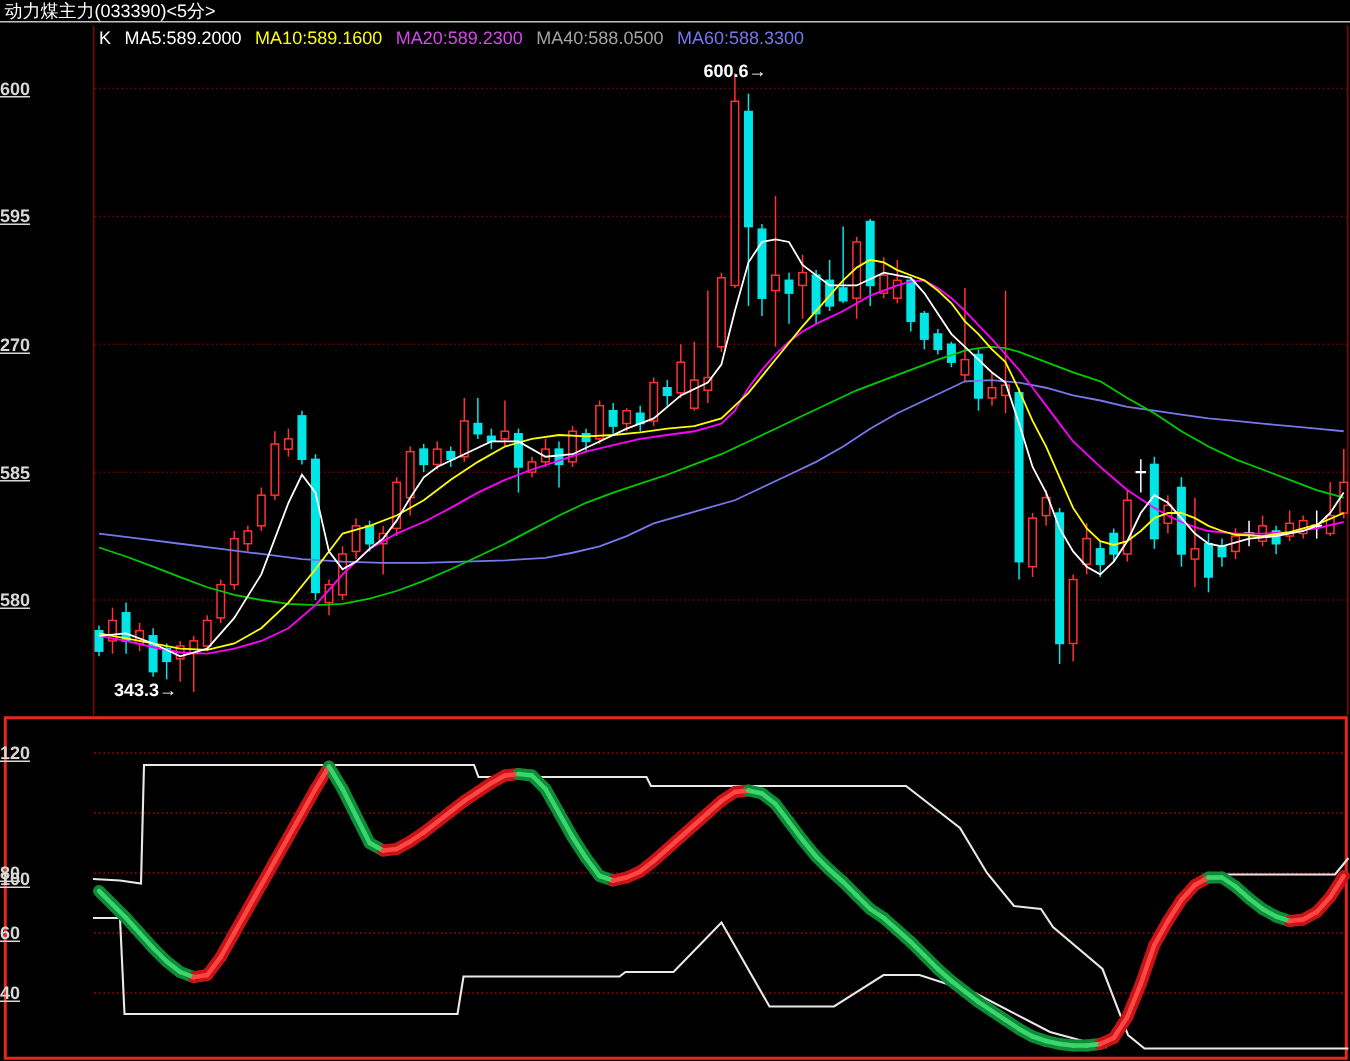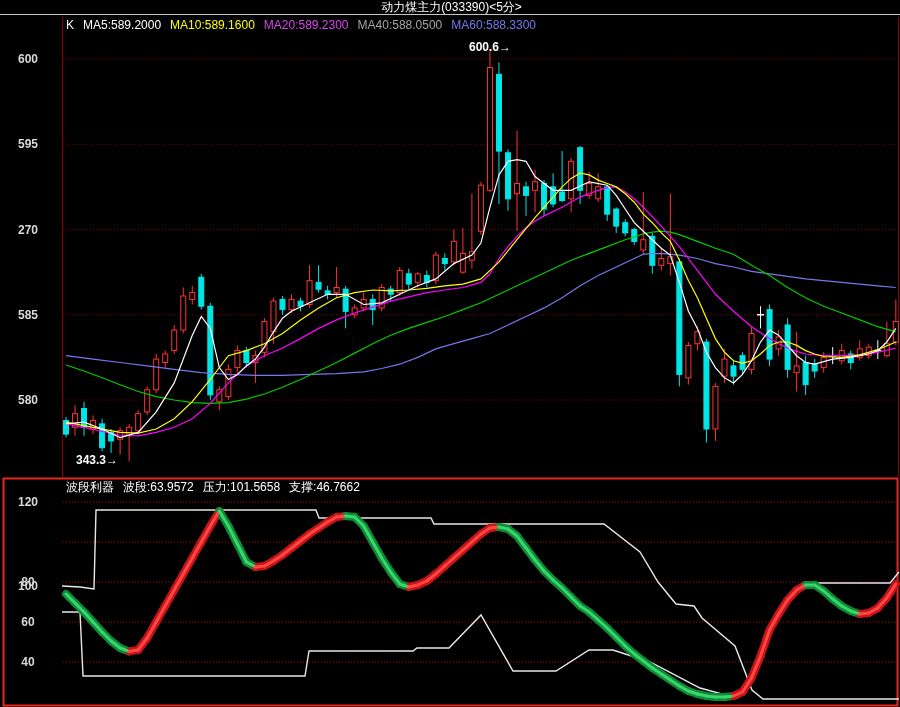--- a/index.html
+++ b/index.html
@@ -1,27 +1,27 @@
 <!DOCTYPE html>
 <html><head>
 <meta charset="utf-8">
 <style>
   html,body{margin:0;padding:0;background:#000;}
   #app{position:relative;width:900px;height:707px;background:#000;overflow:hidden;
        font-family:"Liberation Sans","DejaVu Sans",sans-serif;}
   #titlebar{position:absolute;left:0;top:0;width:900px;height:15px;background:#000;
             border-bottom:1px solid #c4c4c4;color:#fff;font-size:12px;line-height:15px;
-            padding-left:3px;box-sizing:border-box;white-space:nowrap;text-align:center;}
+            padding-left:3px;box-sizing:border-box;white-space:nowrap;}
   #chart-svg{position:absolute;left:0;top:0;}
   .legend-row{position:absolute;display:flex;gap:9px;font-size:12px;line-height:13px;
               white-space:nowrap;pointer-events:none;}
   #main-legend{left:66px;top:19px;}
   #sub-legend{left:66px;top:481px;}
-  .ylab{position:absolute;left:0;width:56px;text-align:center;font-size:12px;font-weight:bold;
-        color:#d8d8d8;pointer-events:none;}
+  .ylab{position:absolute;left:0;width:56px;text-align:left;font-size:12px;font-weight:bold;
+        color:#d8d8d8;pointer-events:none;text-decoration:underline;}
   .annot{position:absolute;color:#fff;font-size:12px;font-weight:bold;pointer-events:none;
          white-space:nowrap;}
 </style>
 </head>
 <body>
 
 <div id="app">
   <div id="titlebar">动力煤主力(033390)&lt;5分&gt;</div>
   <svg id="chart-svg" width="900" height="707">
       <line x1="62.5" y1="17" x2="62.5" y2="477" stroke="#8a0000" stroke-width="1"></line>
@@ -417,26 +417,20 @@
       <line x1="886.8199999999999" y1="598" x2="895.8399999999999" y2="584" stroke="#ff4646" stroke-width="3" stroke-linecap="round"></line>
     </svg>
   <div id="main-legend" class="legend-row">
       <span style="color: rgb(255, 255, 255);">K</span>
       <span style="color: rgb(255, 255, 255);">MA5:589.2000</span>
       <span style="color: rgb(255, 255, 0);">MA10:589.1600</span>
       <span style="color: #d946ef;">MA20:589.2300</span>
       <span style="color: #a3a3a3;">MA40:588.0500</span>
       <span style="color: rgb(119, 119, 238);">MA60:588.3300</span>
     </div>
-  <div id="sub-legend" class="legend-row">
-      <span style="color: rgb(255, 255, 255);">波段利器</span>
-      <span style="color: rgb(255, 255, 255);">波段:63.9572</span>
-      <span style="color: rgb(255, 255, 255);">压力:101.5658</span>
-      <span style="color: rgb(255, 255, 255);">支撑:46.7662</span>
-    </div>
   <div id="labels-layer">
       <div class="ylab" style="top: 52px;">600</div>
       <div class="ylab" style="top: 137.25px;">595</div>
       <div class="ylab" style="top: 222.5px;">270</div>
       <div class="ylab" style="top: 307.75px;">585</div>
       <div class="ylab" style="top: 393px;">580</div>
       <div class="ylab" style="top: 495px;">120</div>
       <div class="ylab" style="top: 535px; margin-top: 44px;">100</div>
       <div class="ylab" style="top: 575px;">80</div>
       <div class="ylab" style="top: 615px;">60</div>

